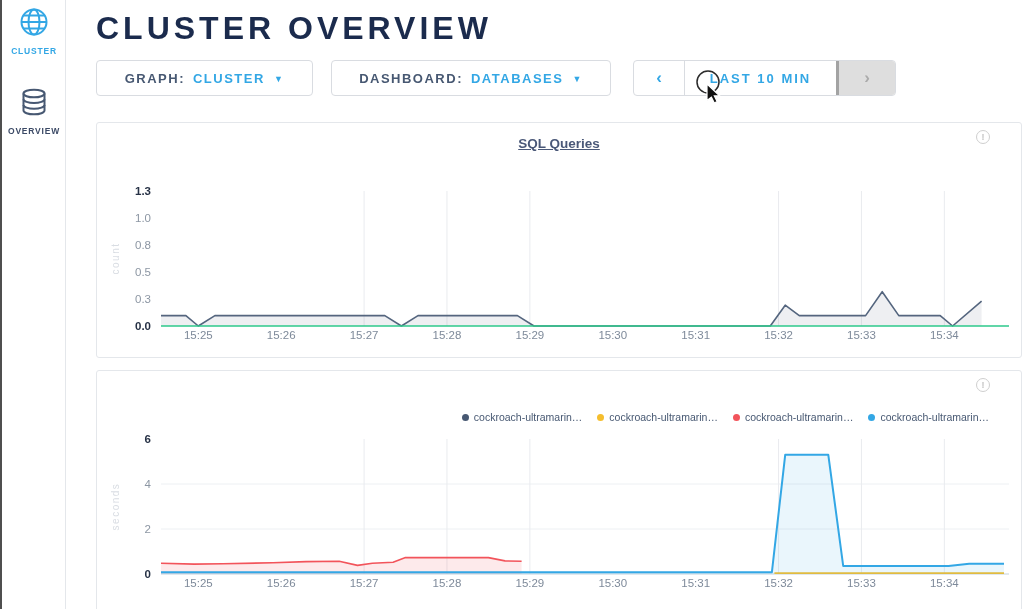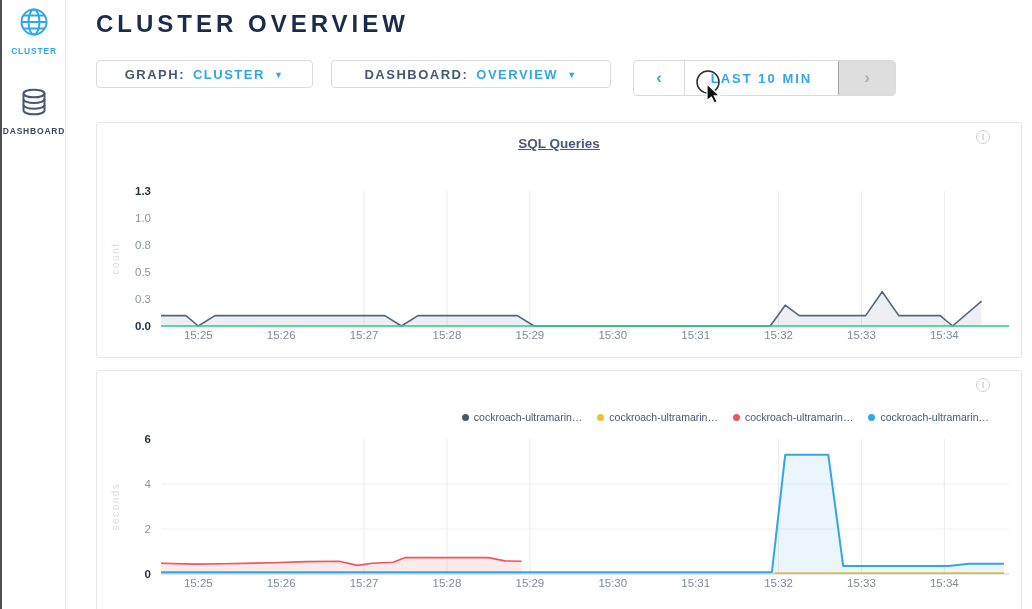--- a/index.html
+++ b/index.html
@@ -13,40 +13,40 @@
   
   .sidebar { position:absolute; left:2px; top:0; width:64px; height:609px;
     background:#fff; border-right:1px solid #E4E7EB; }
   .sb-item { position:absolute; left:0; width:64px; text-align:center; cursor:pointer; }
   .sb-item .sb-label { display:block; margin-top:4px; font-size:8.5px; font-weight:bold;
     letter-spacing:0.8px; color:#3C4A66; }
   .sb-item.active .sb-label { color:#33A7E5; }
   .sb-item svg { display:inline-block; }
 
   
-  .page-title { position:absolute; left:96px; top:10px; font-size:24px; font-weight:bold;
+  .page-title { position:absolute; left:96px; top:10px; font-size:32px; font-weight:bold;
     letter-spacing:4px; color:#1B2B4D; }
 
   
-  .ctl { position:absolute; top:60px; height:28px; background:#fff;
+  .ctl { position:absolute; top:60px; height:36px; background:#fff;
     border:1px solid #D9DCE1; border-radius:4px; display:flex; align-items:center;
     justify-content:center; font-size:13px; font-weight:bold; letter-spacing:1.5px; cursor:pointer; }
   .dd-graph { left:96px; width:217px; }
   .dd-dashboard { left:331px; width:280px; }
   .dd-label { color:#475872; margin-right:8px; }
   .dd-value { color:#33A7E5; }
   .dd-caret { color:#33A7E5; font-size:9px; margin-left:9px; padding-top:2px; }
 
   .timewindow { position:absolute; left:633px; top:60px; width:263px; height:36px;
     border:1px solid #D9DCE1; border-radius:4px; background:#fff; display:flex; overflow:hidden; }
   .tw-btn { width:50px; display:flex; align-items:center; justify-content:center;
     color:#33A7E5; font-size:17px; font-weight:bold; cursor:pointer; }
   .tw-label { flex:1; display:flex; align-items:center; justify-content:center;
     color:#33A7E5; font-size:13px; font-weight:bold; letter-spacing:2px;
-    border-left:1px solid #D9DCE1; border-right:1px solid #a3a3a3; cursor:pointer; }
+    border-left:1px solid #D9DCE1; border-right:3px solid #a3a3a3; cursor:pointer; }
   .tw-next { width:56px; background:#DEDEDE; color:#ABABAB; }
 
   
   .panel { position:absolute; left:96px; width:926px; background:#fff;
     border:1px solid #E4E7EB; border-radius:3px; }
   .panel-1 { top:122px; height:236px; }
   .panel-2 { top:370px; height:262px; }
   .chart-title { text-align:center; padding-top:13px; font-size:13.5px; font-weight:bold;
     color:#4A5878;text-decoration:underline; }
   .info-icon { position:absolute; top:7px; right:31px; width:14px; height:14px;
@@ -86,35 +86,35 @@
     </div>
     <div class="sb-item" style="top:86px">
       <span>
         <svg width="32" height="32" viewBox="0 0 32 32" fill="none" stroke="#475872" stroke-width="2">
           <ellipse cx="16" cy="7.5" rx="10.5" ry="3.8"></ellipse>
           <path d="M5.5 7.5 V24.5 A10.5 3.8 0 0 0 26.5 24.5 V7.5"></path>
           <path d="M5.5 13.2 A10.5 3.8 0 0 0 26.5 13.2"></path>
           <path d="M5.5 18.9 A10.5 3.8 0 0 0 26.5 18.9"></path>
         </svg>
       </span>
-      <span class="sb-label">DASHBOARD</span>
+      <span class="sb-label">OVERVIEW</span>
     </div>
   </aside>
 
   <h1 class="page-title">CLUSTER OVERVIEW</h1>
 
   <div class="ctl dd-graph">
     <span class="dd-label">GRAPH:</span>
     <span class="dd-value">CLUSTER</span>
     <span class="dd-caret">▼</span>
   </div>
 
   <div class="ctl dd-dashboard">
     <span class="dd-label">DASHBOARD:</span>
-    <span class="dd-value">OVERVIEW</span>
+    <span class="dd-value">DATABASES</span>
     <span class="dd-caret">▼</span>
   </div>
 
   <div class="timewindow">
     <div class="tw-btn">‹</div>
     <div class="tw-label">LAST 10 MIN</div>
     <div class="tw-btn tw-next">›</div>
   </div>
 
   <section class="panel panel-1">

